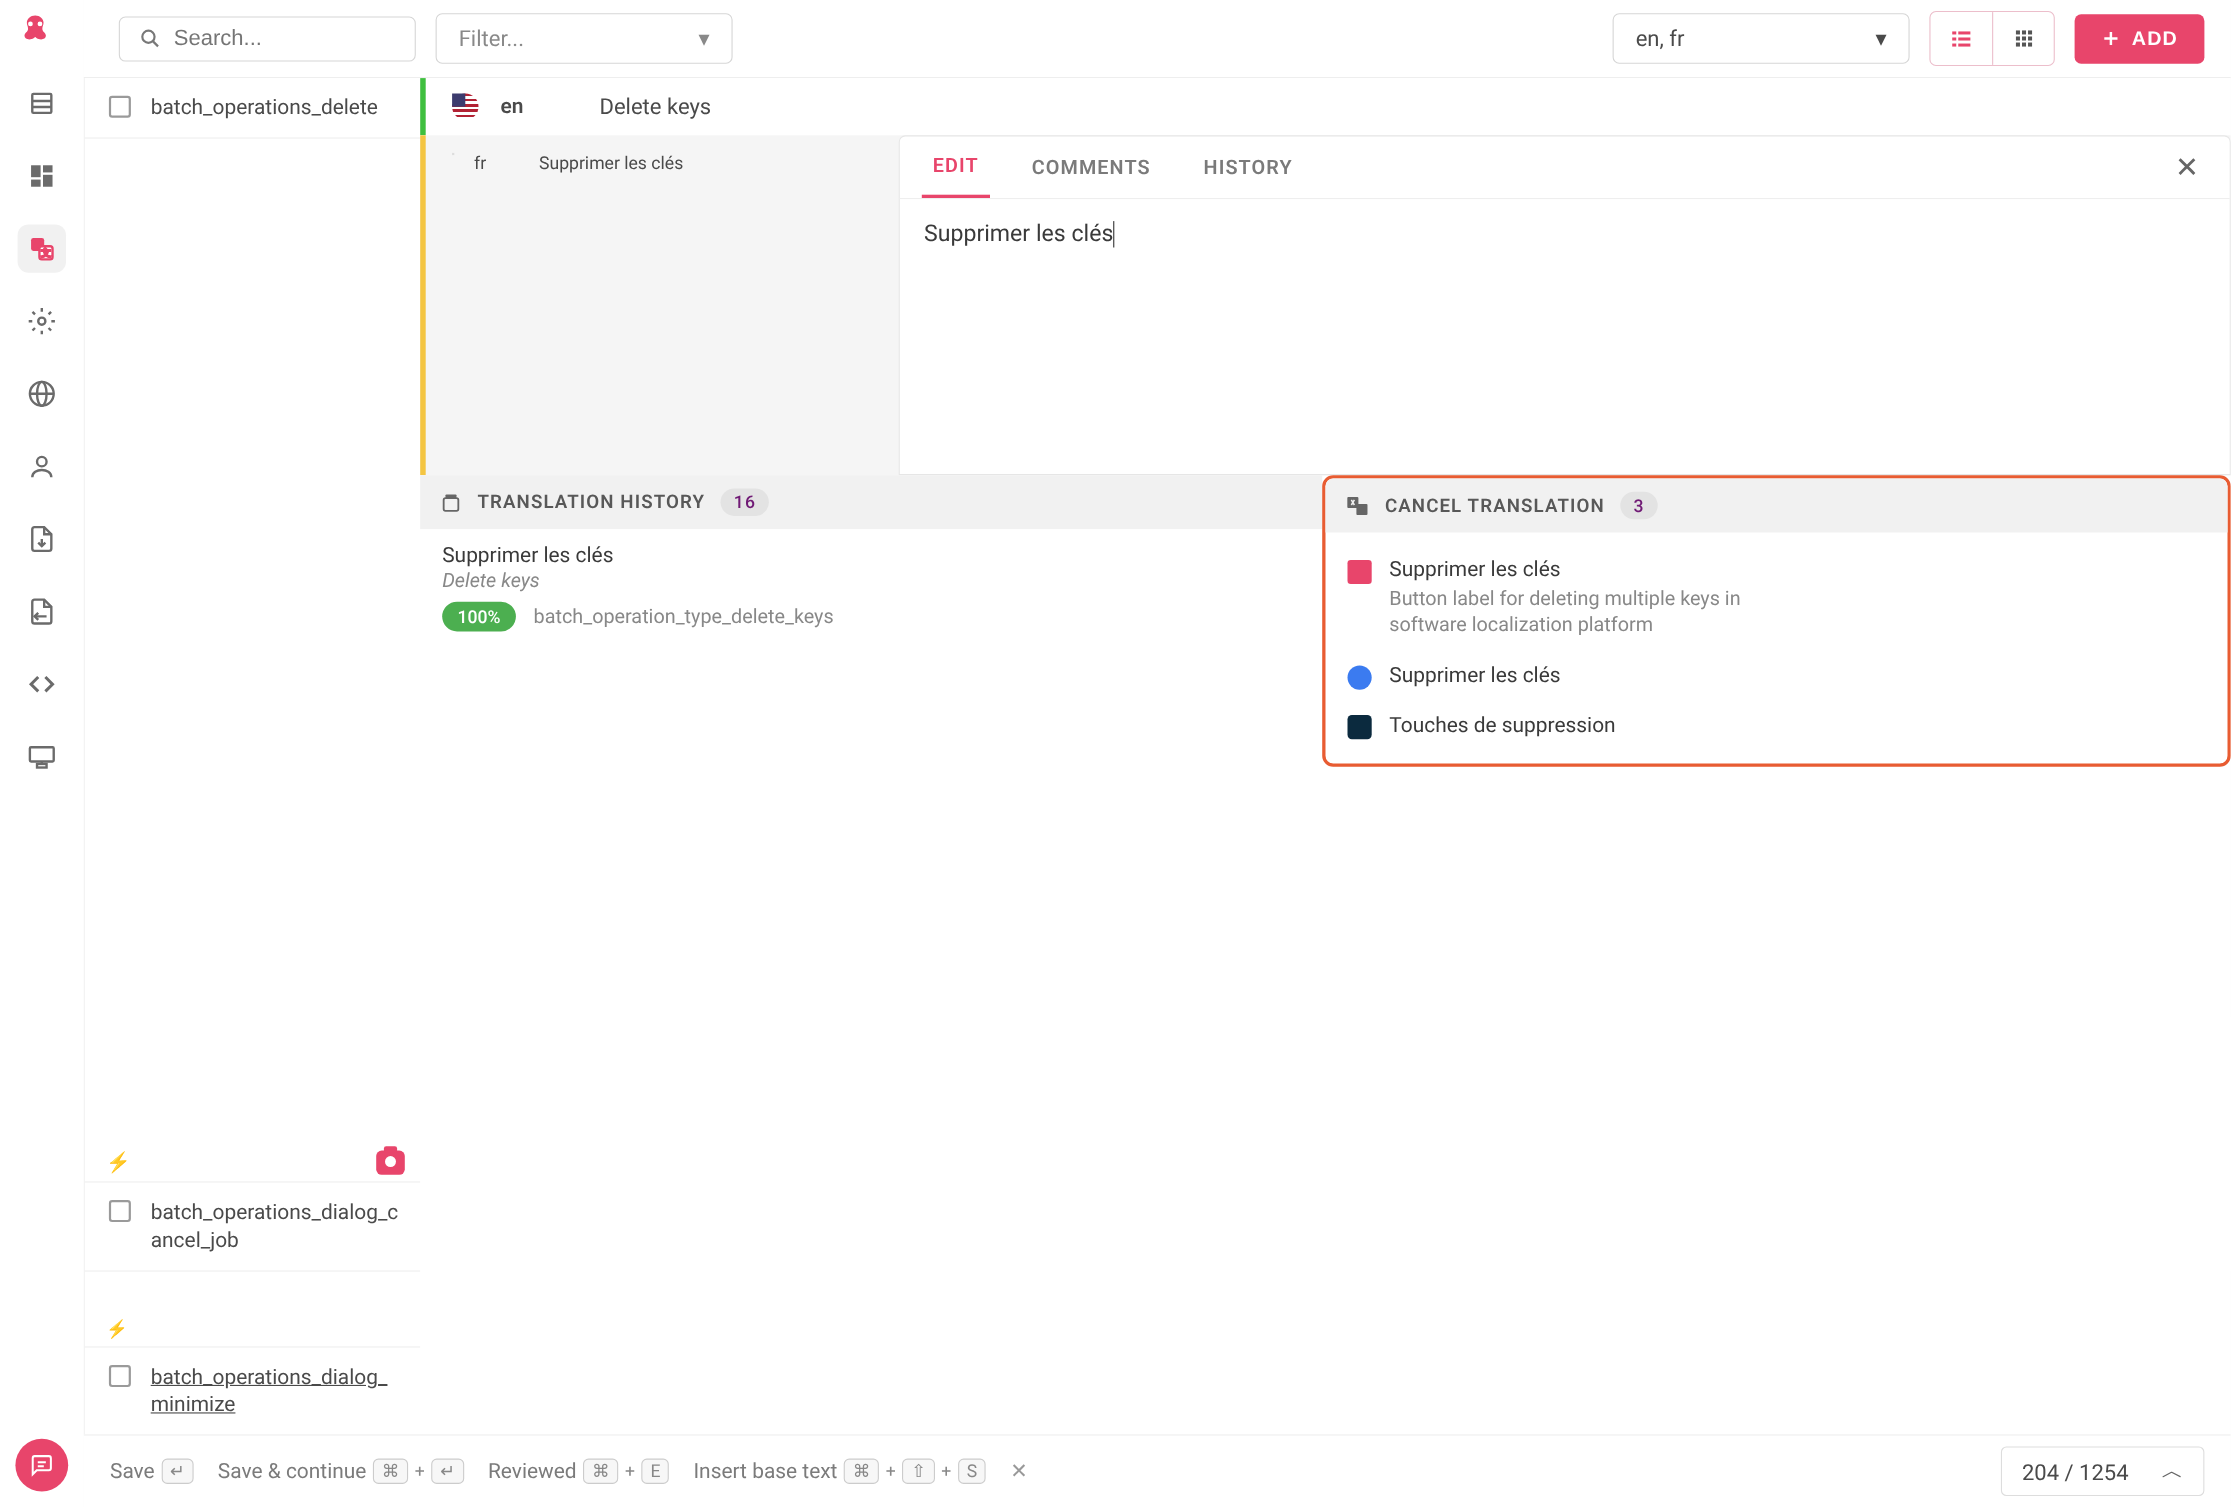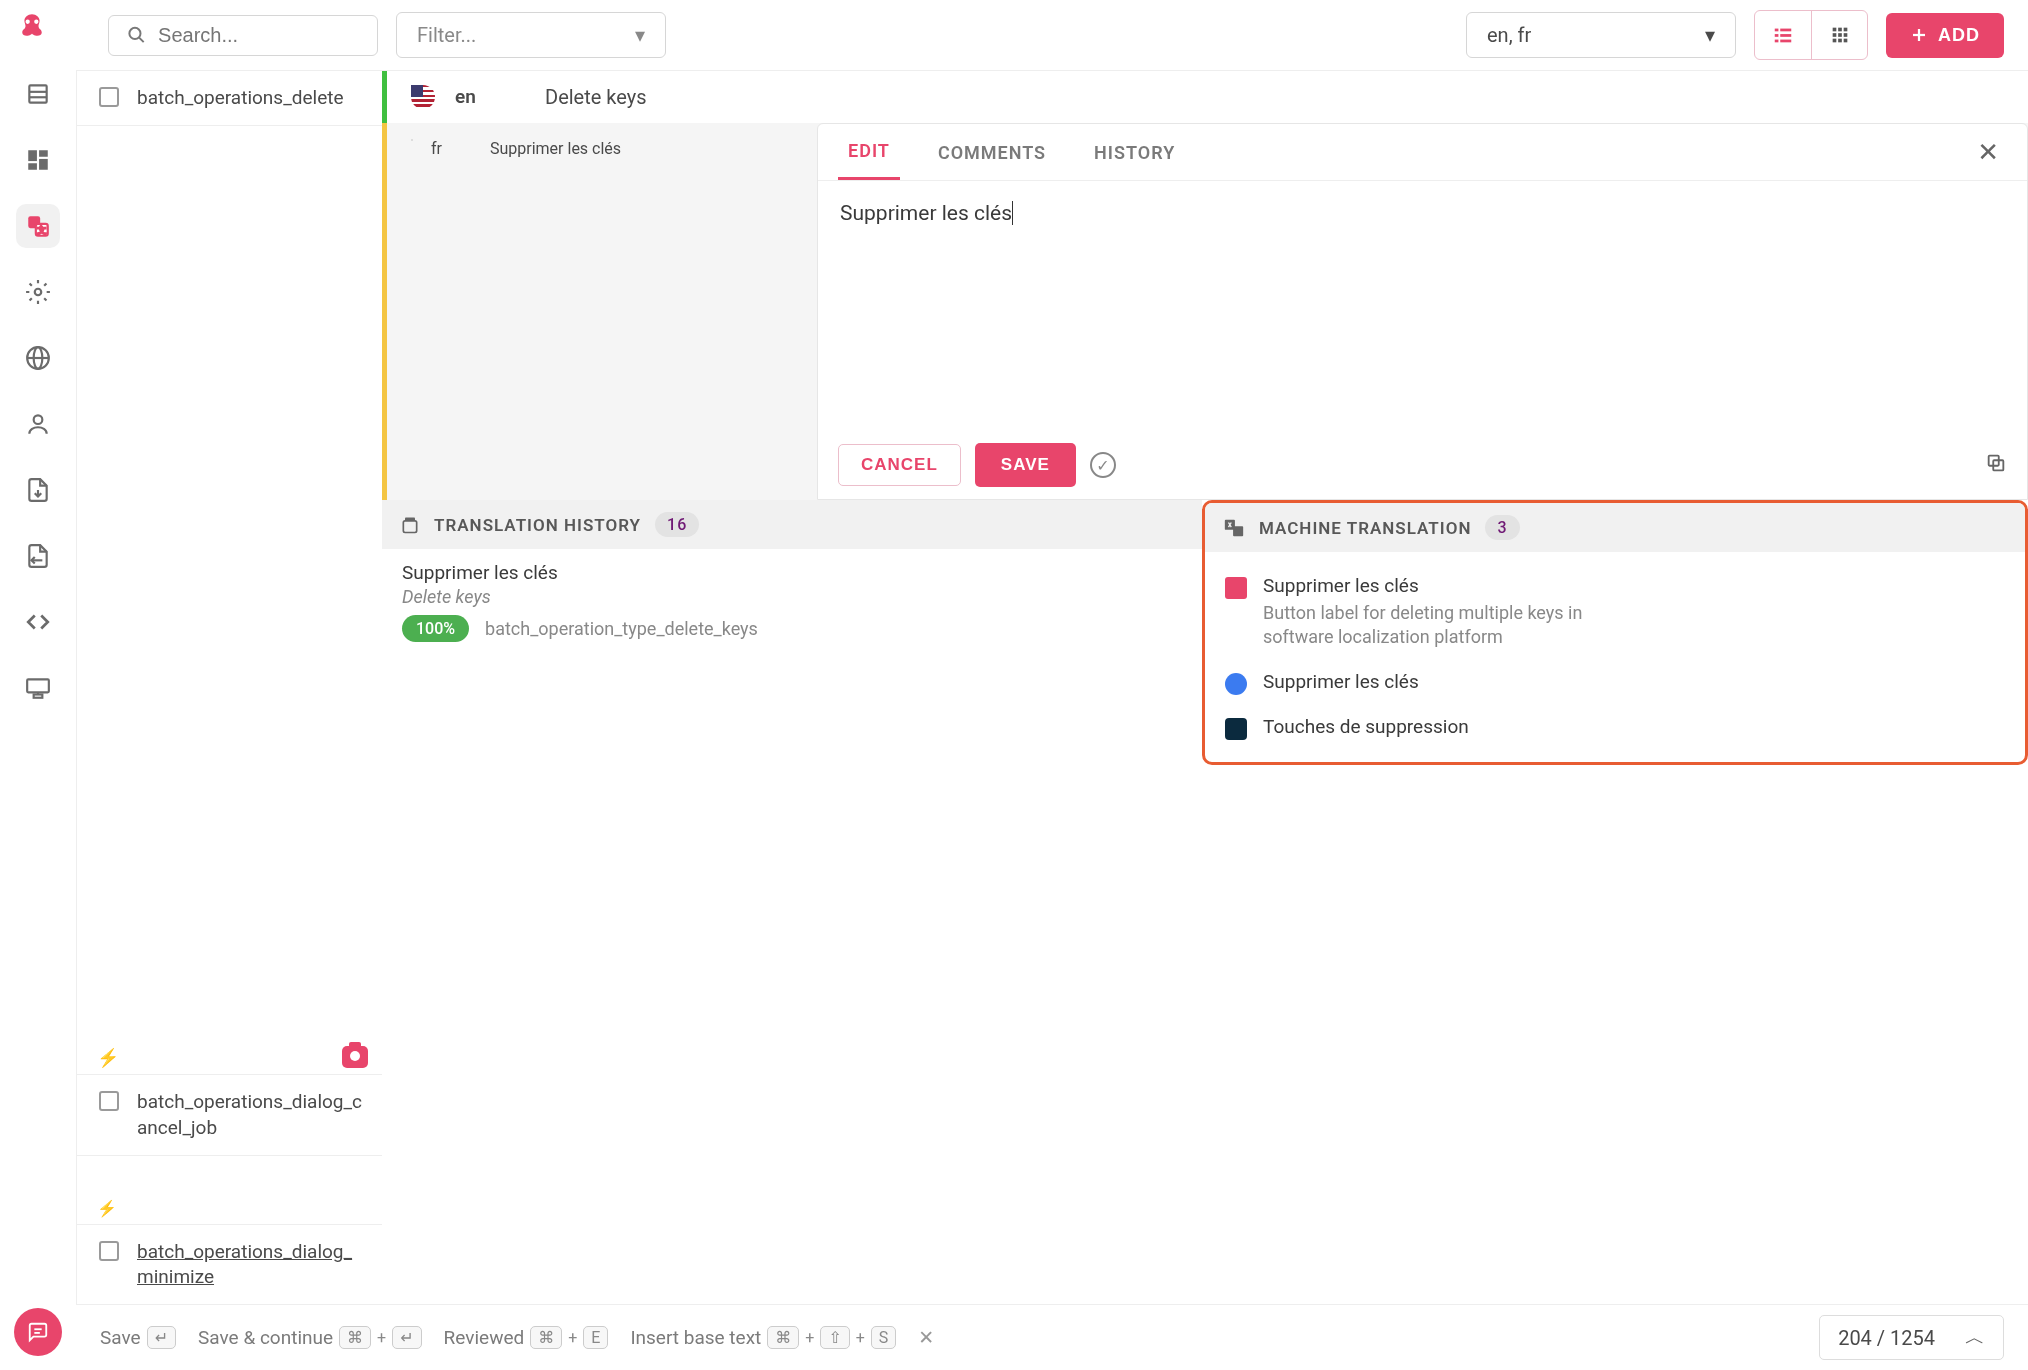--- a/index.html
+++ b/index.html
@@ -297,30 +297,20 @@
             <div class="text" style="margin-left:30px;">Supprimer les clés</div>
           </div>
           <div class="editor-panel">
             <div class="tabs">
               <div class="tab active">EDIT</div>
               <div class="tab">COMMENTS</div>
               <div class="tab">HISTORY</div>
               <div class="close">✕</div>
             </div>
             <div class="editor-text"><span>Supprimer les clés</span><span style="border-right:1px solid #333; animation:none;"></span></div>
-            <div class="editor-actions">
-              <button class="cancel">CANCEL</button>
-              <button class="save">SAVE</button>
-              <div class="review">✓</div>
-              <div class="spacer"></div>
-              <div class="copy"><svg width="22" height="22" viewBox="0 0 24 24" fill="none" stroke="currentColor" stroke-width="2">
-                    <rect x="9" y="9" width="11" height="11" rx="1"></rect>
-                    <rect x="4" y="4" width="11" height="11" rx="1"></rect>
-                  </svg></div>
-            </div>
           </div>
         </div>
 
         <div class="suggests">
           <div class="suggest-col">
             <div class="suggest-head">
               <svg width="20" height="20" viewBox="0 0 24 24" fill="#666">
                   <rect x="6" y="3" width="12" height="4" rx="1"></rect>
                   <rect x="4" y="7" width="16" height="14" rx="2" fill="none" stroke="#666" stroke-width="2"></rect>
                 </svg>
@@ -338,21 +328,21 @@
               </div>
             </div>
           </div>
           <div class="suggest-col mt-col">
             <div class="suggest-head" style="border-radius:7px 7px 0 0;">
               <svg width="22" height="22" viewBox="0 0 24 24" fill="#666">
                   <rect x="2" y="3" width="11" height="11" rx="1"></rect>
                   <rect x="11" y="10" width="11" height="11" rx="1"></rect>
                   <path d="M6 6l3 5M9 6l-3 5" stroke="#f1f1f1" stroke-width="1.5"></path>
                 </svg>
-              <span>MACHINE TRANSLATION</span>
+              <span>CANCEL TRANSLATION</span>
               <span class="badge">3</span>
             </div>
             <div class="suggest-body">
               <div class="mt-item">
                 <div class="prov prov-a"></div>
                 <div>
                   <div class="txt">Supprimer les clés</div>
                   <div class="desc">Button label for deleting multiple keys in software localization platform</div>
                 </div>
               </div>

